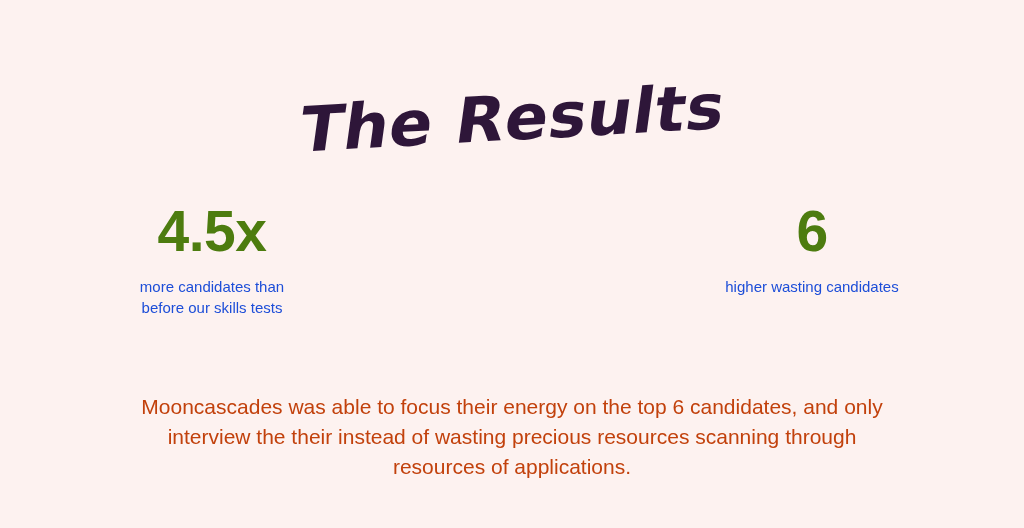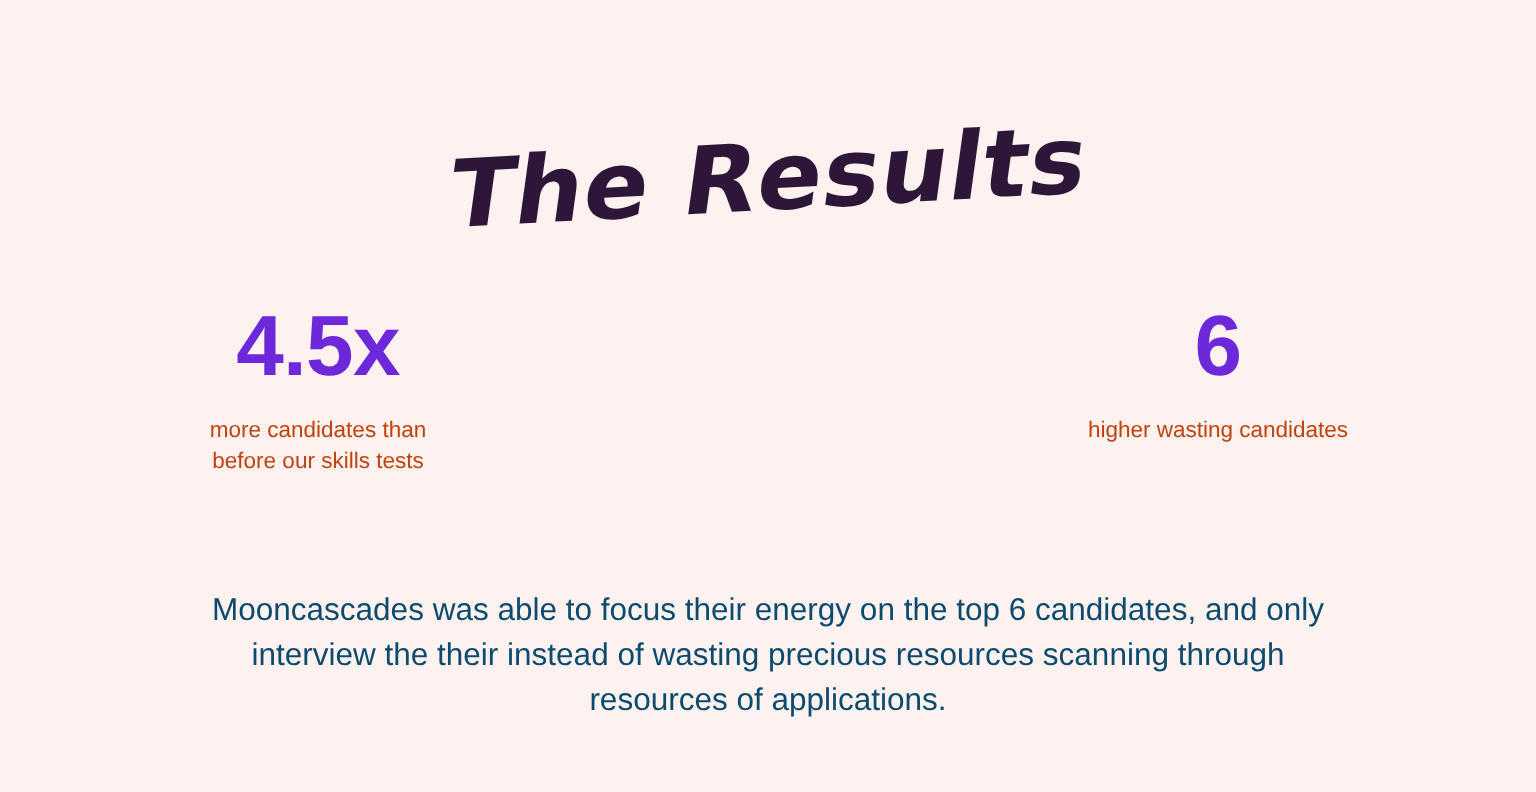--- a/index.html
+++ b/index.html
@@ -56,47 +56,47 @@
   .stat {
     flex: 1 1 0;
     text-align: center;
     padding: 0 6px;
     box-sizing: border-box;
   }
   .stat-value {
     font-family: "Liberation Sans", sans-serif;
     font-size: 57px;
     font-weight: 700;
-    color: #6d28d9;
+    color: #4d7c0f;
     line-height: 62px;
     letter-spacing: -0.5px;
     margin: 0;
   }
   .stat-caption {
     margin-top: 14px;
     font-size: 15px;
     font-weight: 400;
-    color: #c2410c;
+    color: #1d4ed8;
     line-height: 21px;
   }
   .stat-caption-line {
     display: block;
   }
 
   
   .summary {
     position: absolute;
     top: 392px;
     left: 112px;
     width: 800px;
     text-align: center;
     font-size: 21px;
     line-height: 30px;
     font-weight: 400;
-    color: #0c4a6e;
+    color: #c2410c;
   }
   .summary-line {
     display: block;
   }
 </style>
 </head>
 <body>
 
 <div class="page">
 

